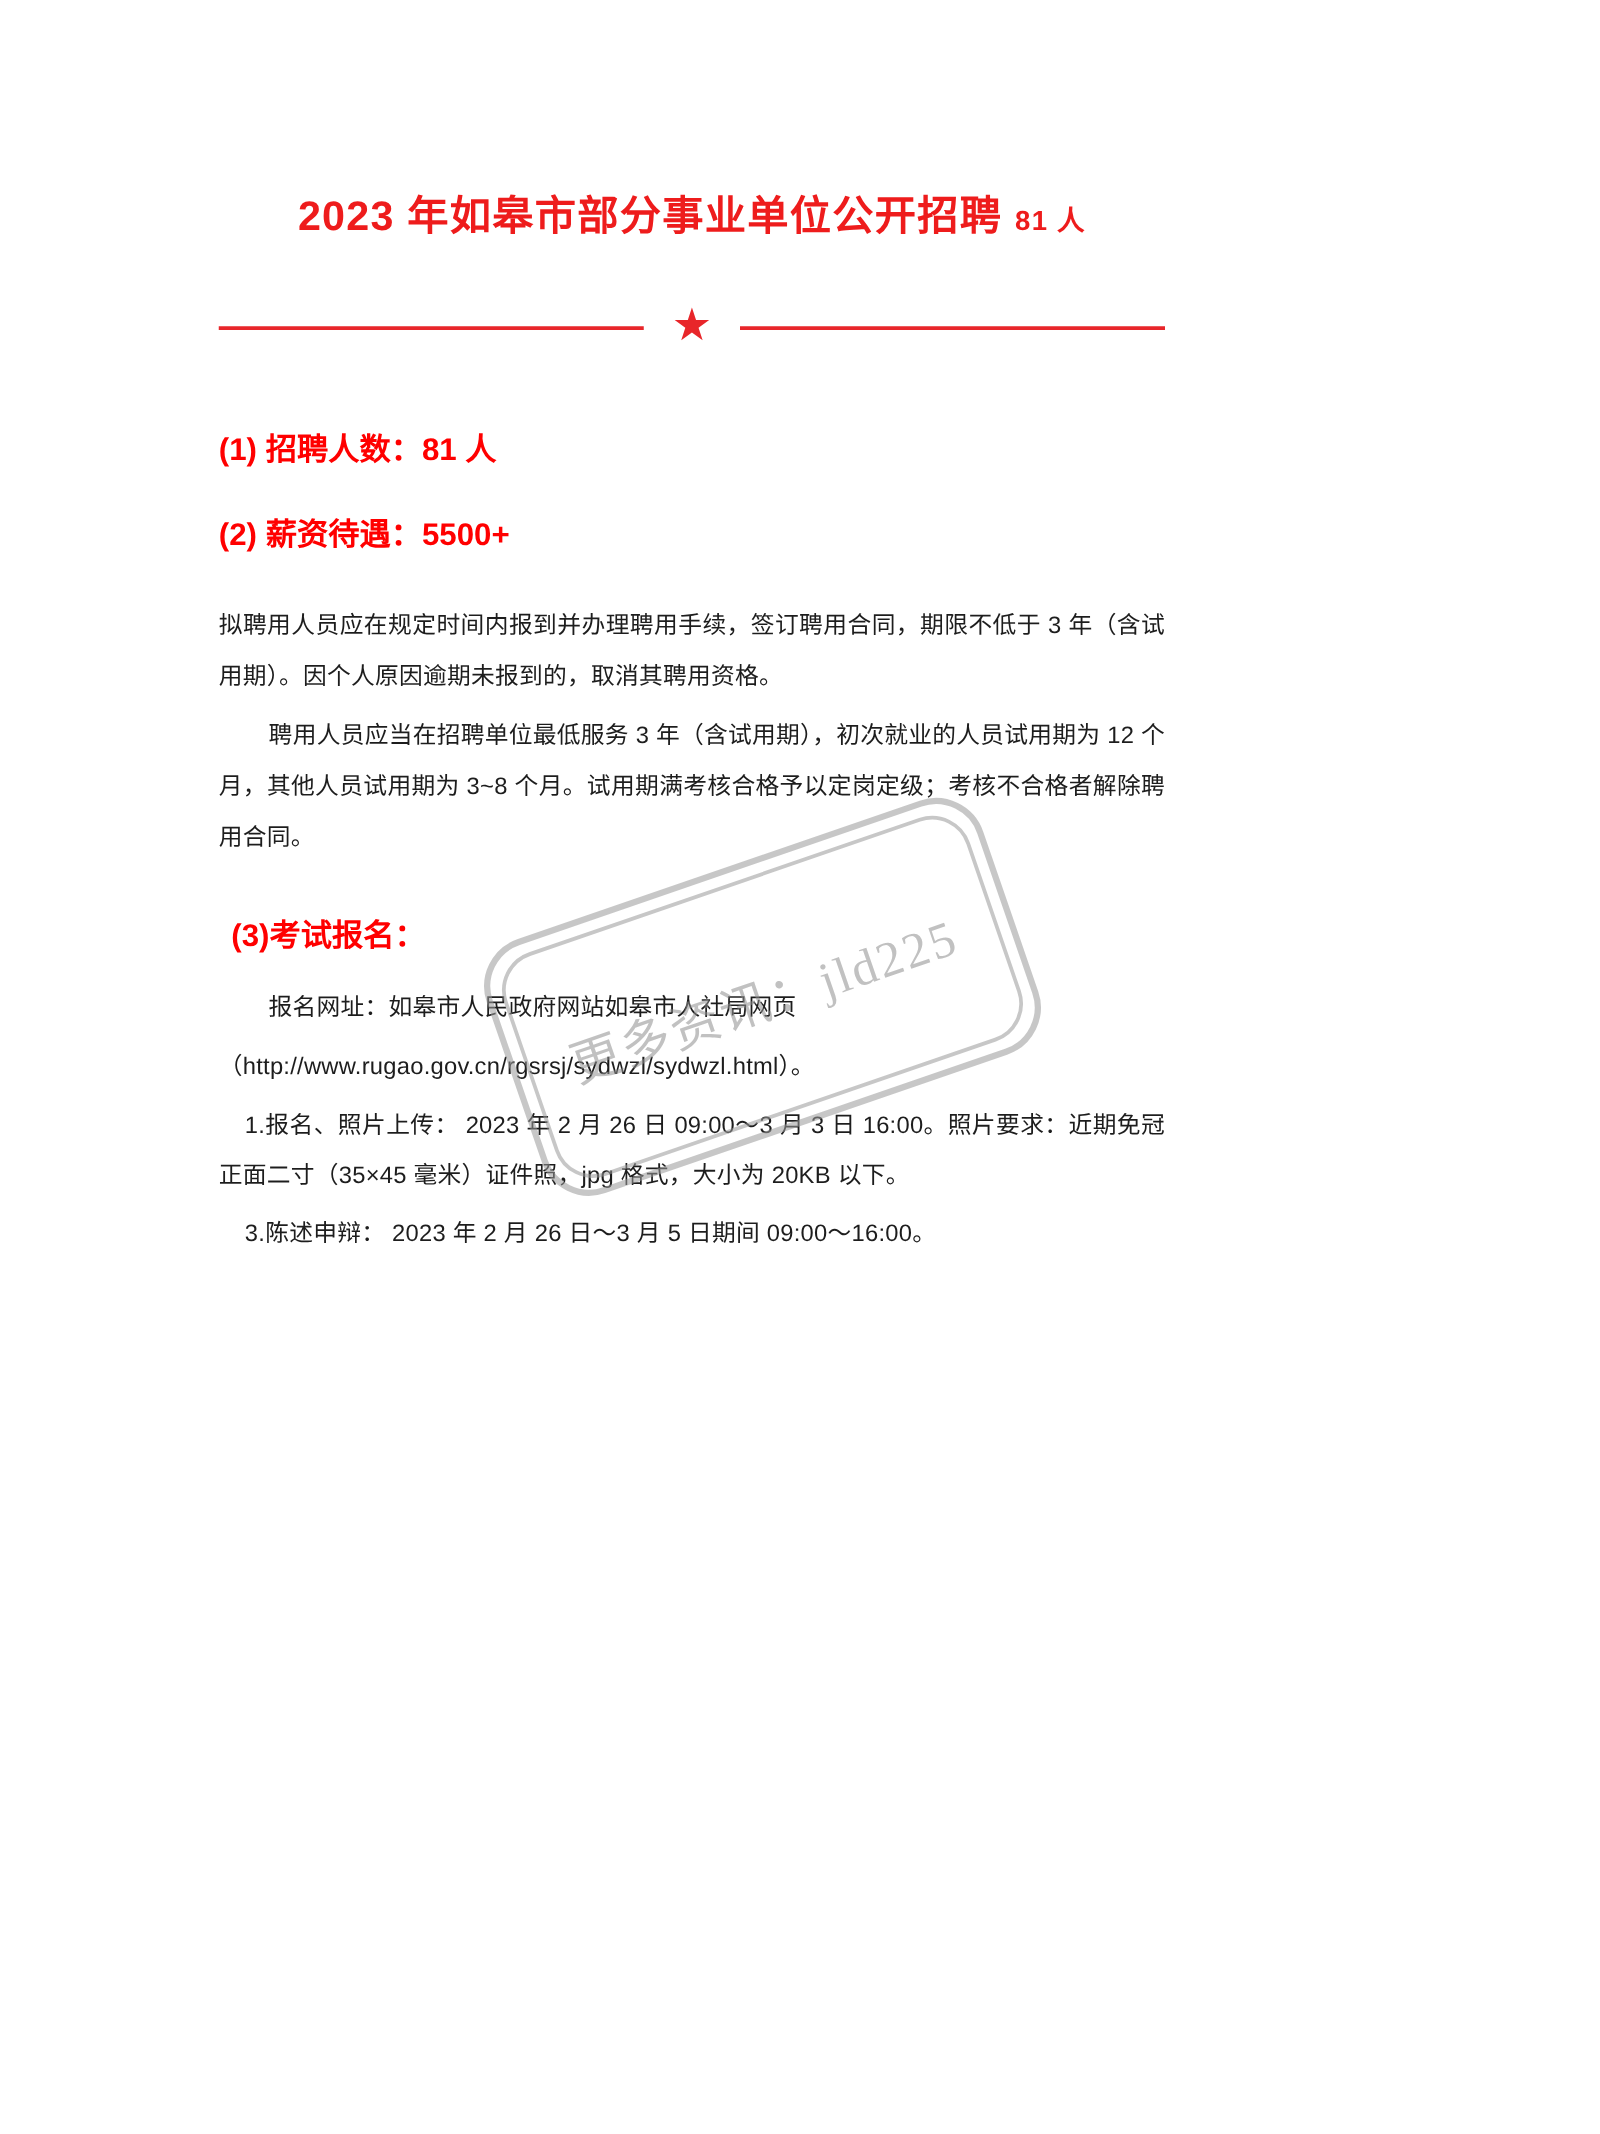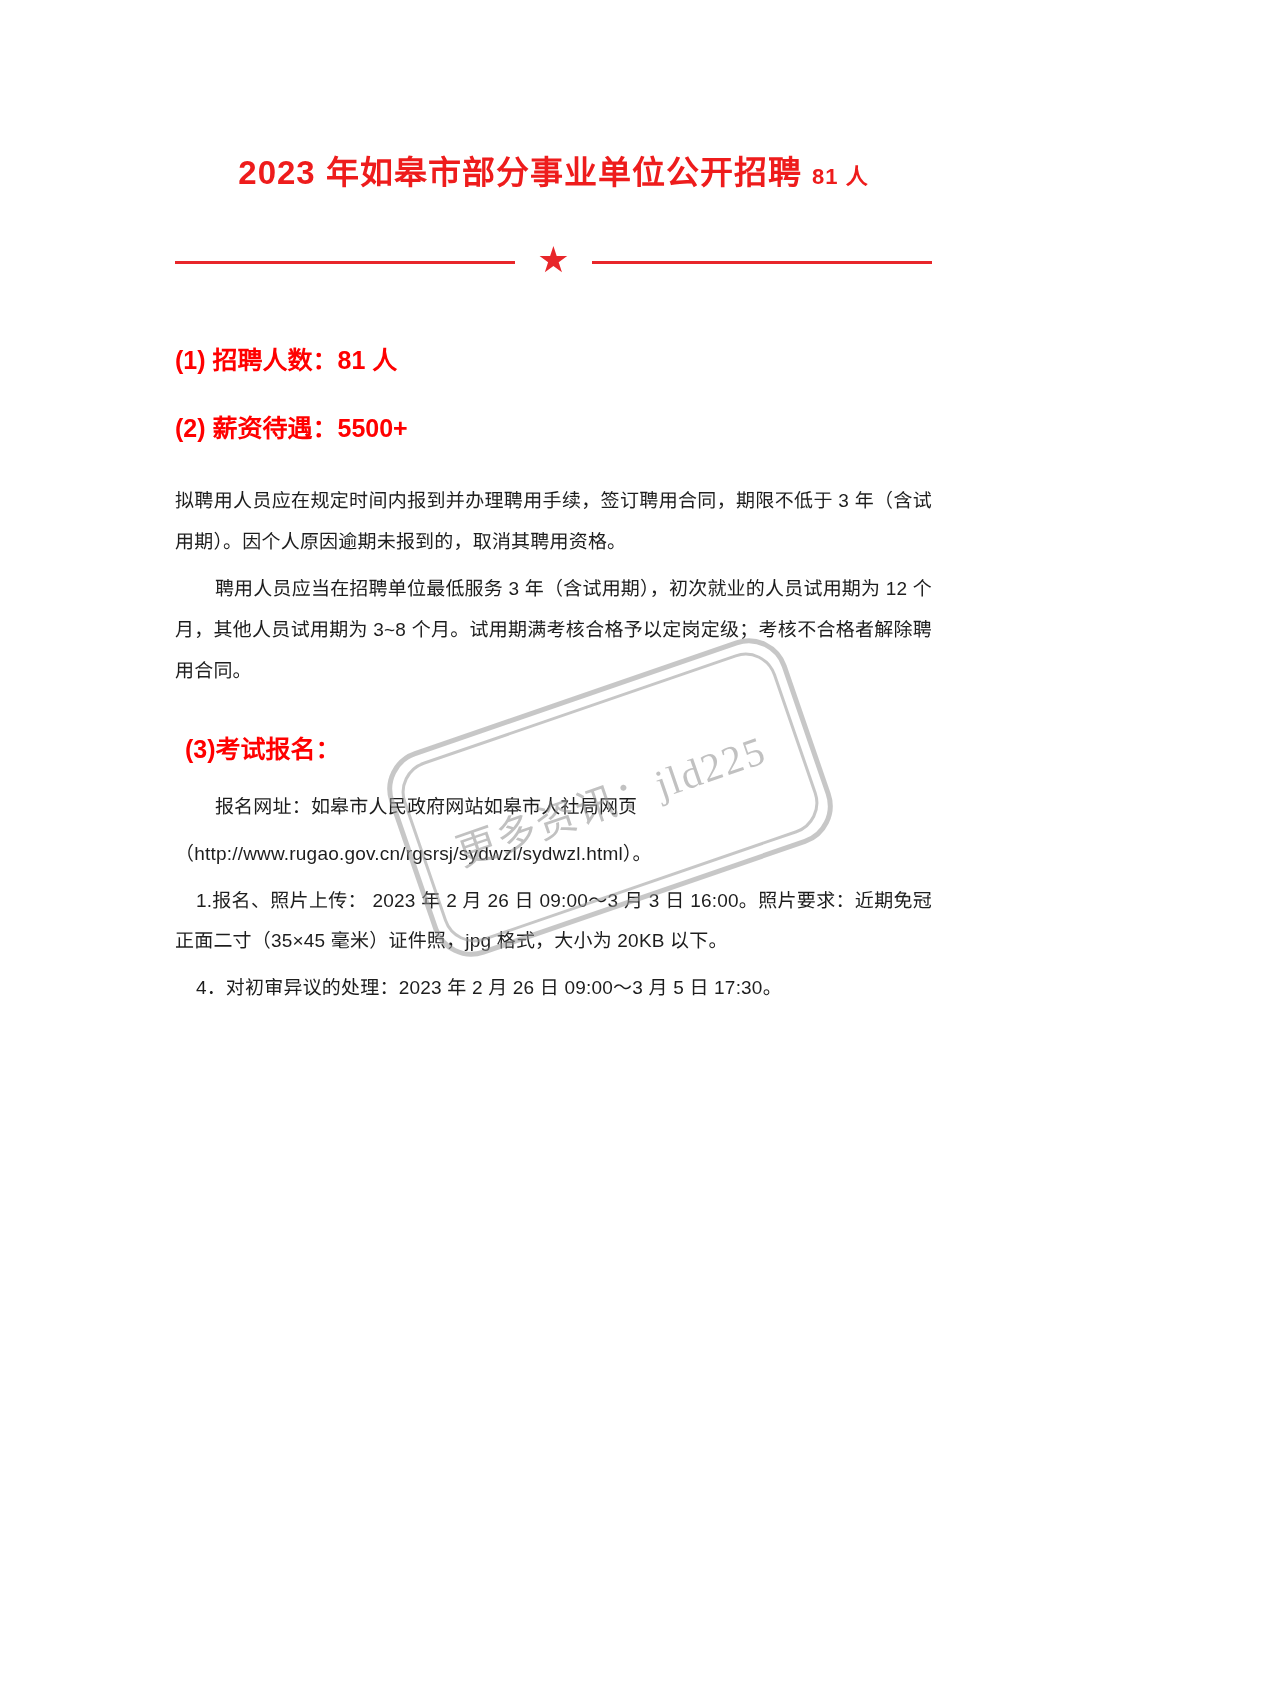--- a/index.html
+++ b/index.html
@@ -157,21 +157,21 @@
   <p class="body block-gap">拟聘用人员应在规定时间内报到并办理聘用手续，签订聘用合同，期限不低于 3 年（含试用期）。因个人原因逾期未报到的，取消其聘用资格。</p>
 
   <p class="body indent block-gap">聘用人员应当在招聘单位最低服务 3 年（含试用期），初次就业的人员试用期为 12 个月，其他人员试用期为 3~8 个月。试用期满考核合格予以定岗定级；考核不合格者解除聘用合同。</p>
 
   <div class="red-head-3">(3)考试报名：</div>
 
   <p class="body indent">报名网址：如皋市人民政府网站如皋市人社局网页</p>
   <p class="body block-gap">（http://www.rugao.gov.cn/rgsrsj/sydwzl/sydwzl.html）。</p>
 
   <p class="body small-indent block-gap">1.报名、照片上传：  2023 年 2 月 26 日 09:00～3 月 3 日 16:00。照片要求：近期免冠正面二寸（35×45 毫米）证件照，jpg 格式，大小为 20KB 以下。</p>
-  <p class="body small-indent block-gap">4．对初审异议的处理：2023 年 2 月 26 日 09:00～3 月 5 日 17:30。</p>
+  <p class="body small-indent block-gap">3.陈述申辩：  2023 年 2 月 26 日～3 月 5 日期间 09:00～16:00。</p>
 
   <div class="watermark">
     <div class="frame"></div>
     <div class="frame inner"></div>
     <div class="wm-text">更多资讯：jld225</div>
   </div>
 
 </div>
 
 </body></html>

